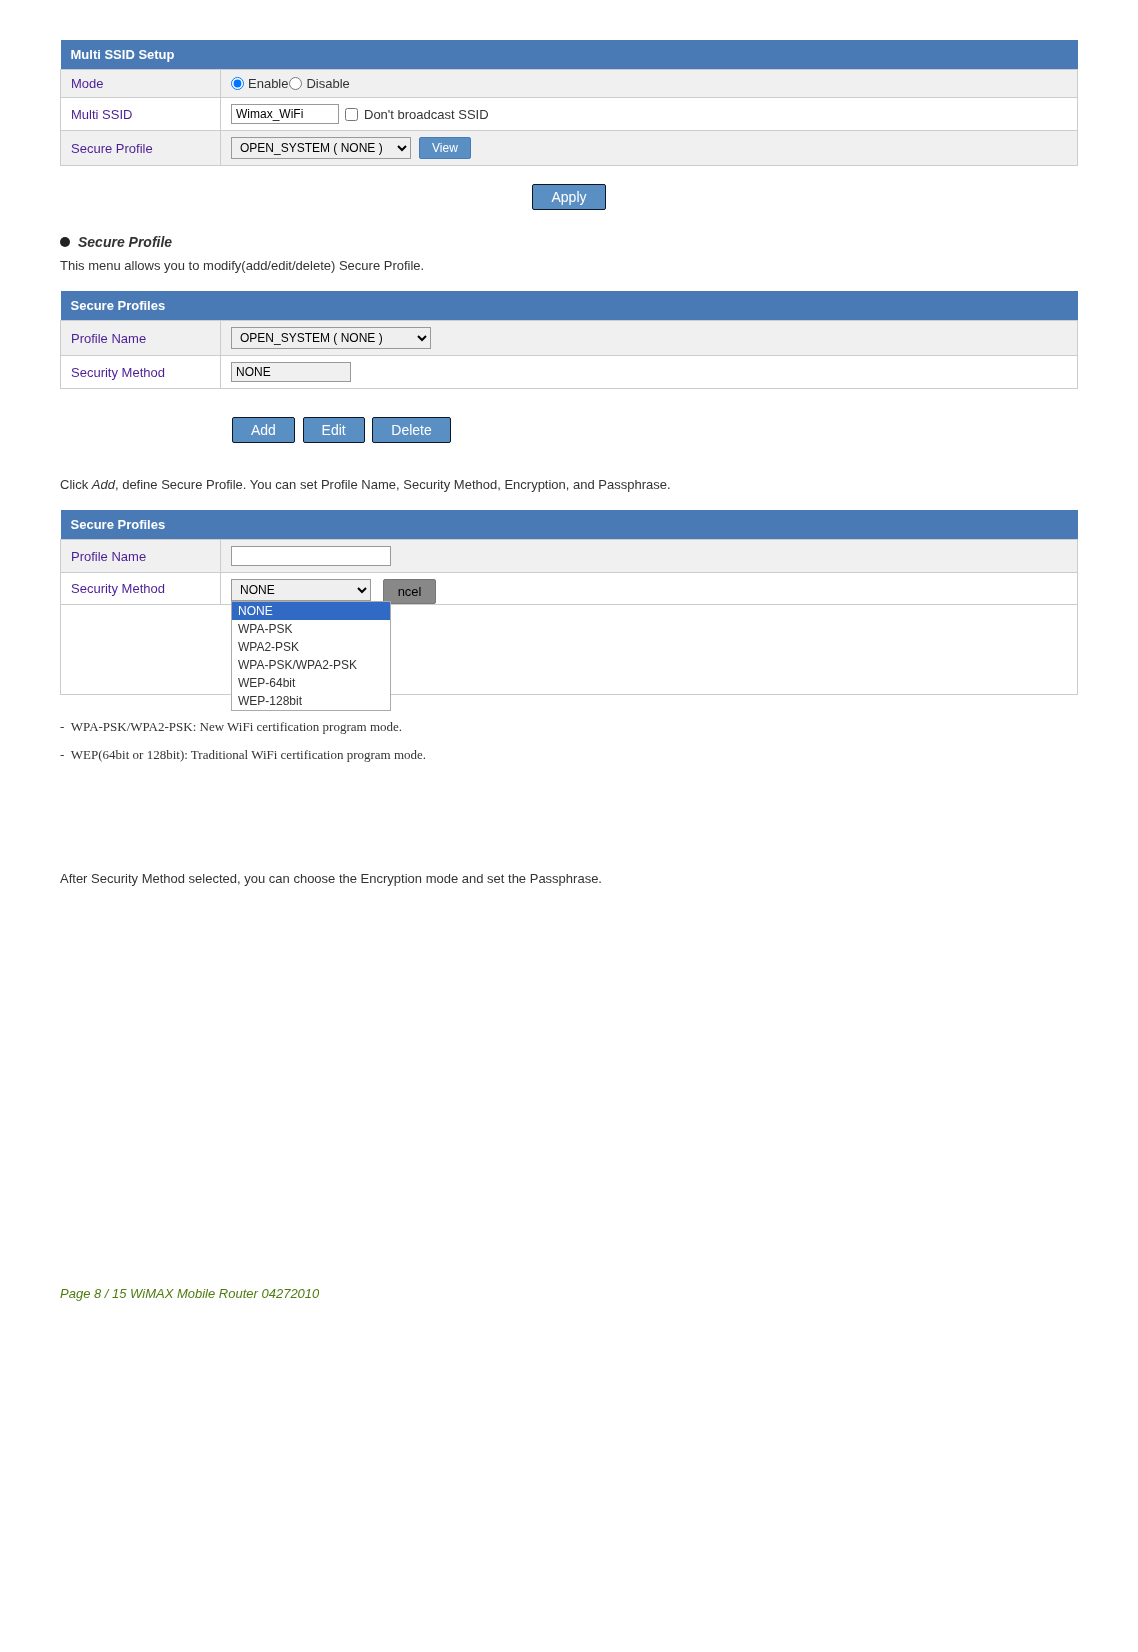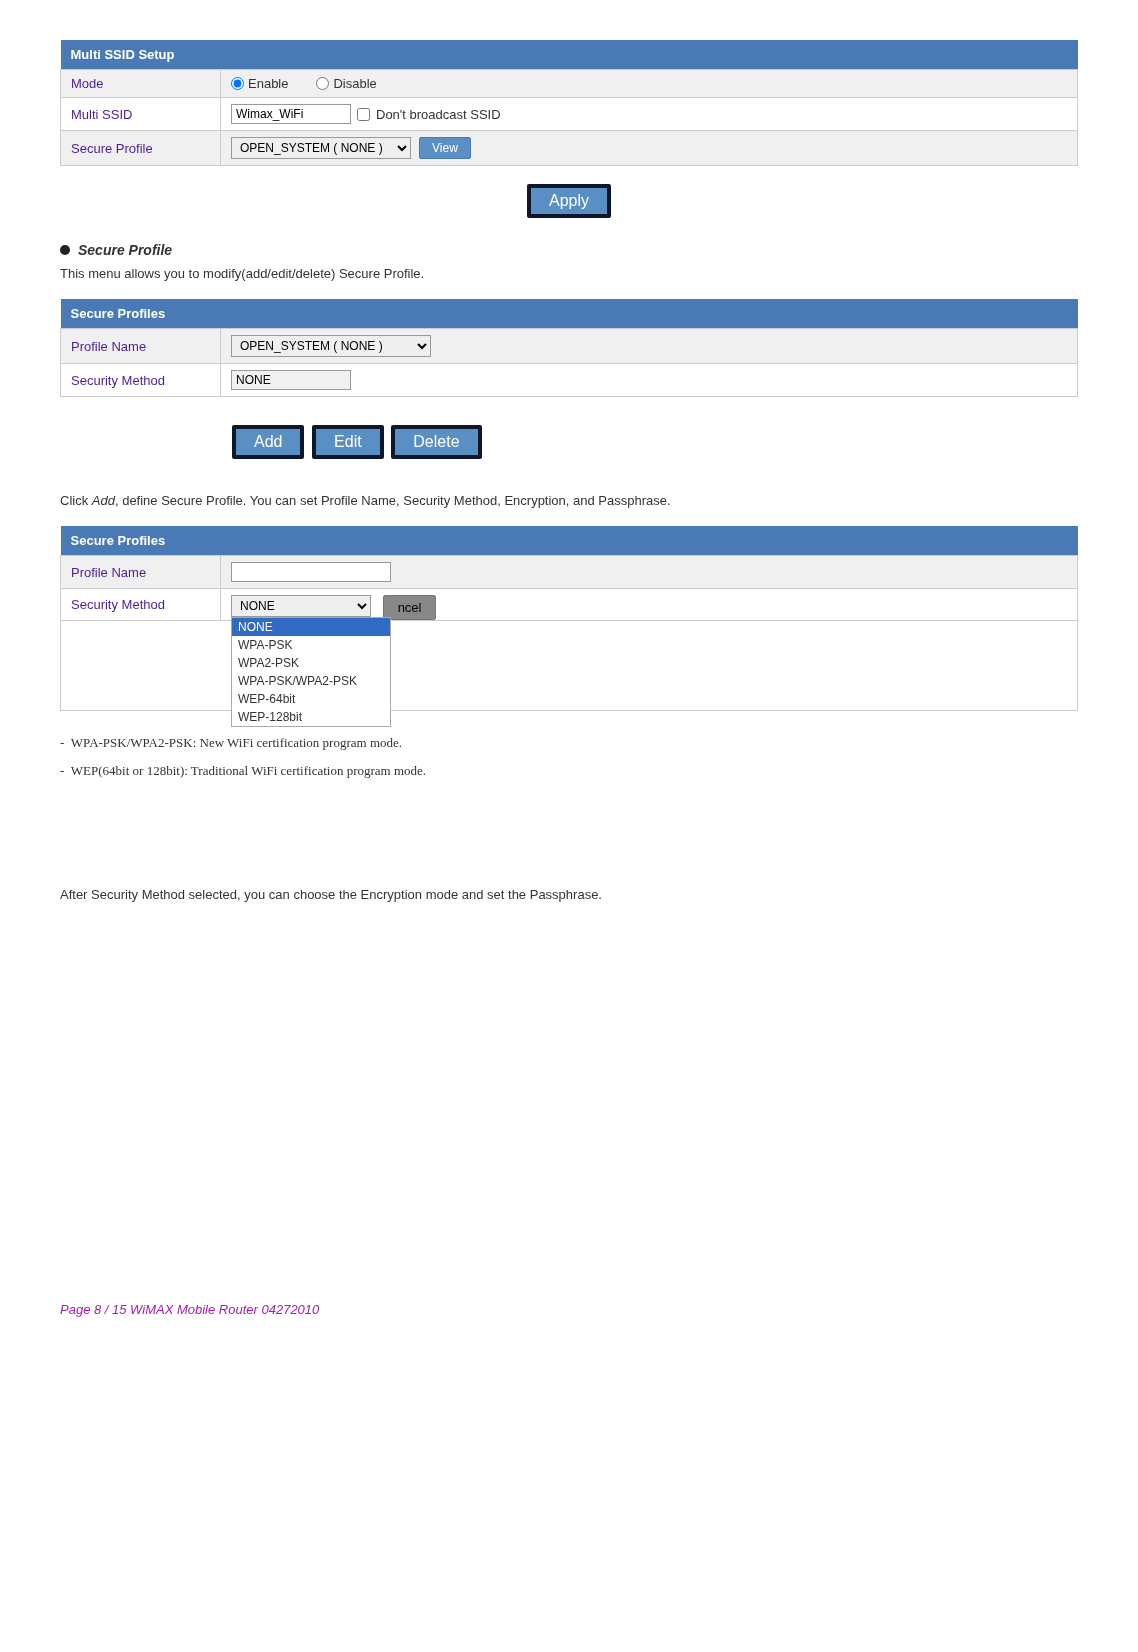--- a/index.html
+++ b/index.html
@@ -44,24 +44,24 @@
       font-weight: normal;
       color: #4c1d95;
     }
 
     
     .btn {
       display: inline-block;
       padding: 4px 18px;
       background: #5a8fc4;
       color: #fff;
-      border: 4px solid #0f172a;
+      border: 1px solid #0f172a;
       border-radius: 2px;
       cursor: pointer;
-      font-size: 16px;
+      font-size: 14px;
       font-weight: normal;
       margin: 0 2px;
     }
 
     .apply-wrap {
       text-align: center;
       margin: 10px 0 24px 0;
     }
 
     
@@ -95,21 +95,21 @@
       background: #5a8fc4;
       color: #fff;
       border: 1px solid #4a7ab5;
       border-radius: 2px;
       padding: 3px 12px;
       cursor: pointer;
       font-size: 12px;
     }
 
     
-    .radio-group { display: flex; align-items: center; gap: 28px; }
+    .radio-group { display: flex; align-items: center; gap: 1px; }
     .radio-item { display: flex; align-items: center; gap: 4px; }
 
     
     select {
       padding: 2px 4px;
       font-size: 12px;
       border: 1px solid #999;
     }
 
     
@@ -211,21 +211,21 @@
             <input type="radio" name="mode" style="">
             <label>Disable</label>
           </span>
         </span>
       </td>
     </tr>
     <tr>
       <td class="label-cell">Multi SSID</td>
       <td>
         <span class="checkbox-group">
-          <input type="text" value="Wimax_WiFi" style="width: 120px;">
+          <input type="text" value="Wimax_WiFi" style="width: 108px;">
           <input type="checkbox" style="">
           <label>Don't broadcast SSID</label>
         </span>
       </td>
     </tr>
     <tr>
       <td class="label-cell">Secure Profile</td>
       <td>
         <span style="display:flex;align-items:center;gap:8px;">
           <select style="width:180px;">
@@ -323,15 +323,15 @@
   </table>
 </div>
 
 <div style="margin-top:18px;">
   <p class="list-note">-&nbsp;&nbsp;WPA-PSK/WPA2-PSK: New WiFi certification program mode.</p>
   <p class="list-note">-&nbsp;&nbsp;WEP(64bit or 128bit): Traditional WiFi certification program mode.</p>
 </div>
 
 <p style="margin-top:108px;margin-bottom:0;font-size:13px;">After Security Method selected, you can choose the Encryption mode and set the Passphrase.</p>
 
-<div style="margin-top: 400px; font-style:italic; font-size:13px; color:#a21caf;">
+<div style="margin-top: 400px; font-style:italic; font-size:13px; color:#4d7c0f;">
   <span>Page 8 / 15   WiMAX Mobile Router 04272010</span>
 </div>
 
 </body></html>

